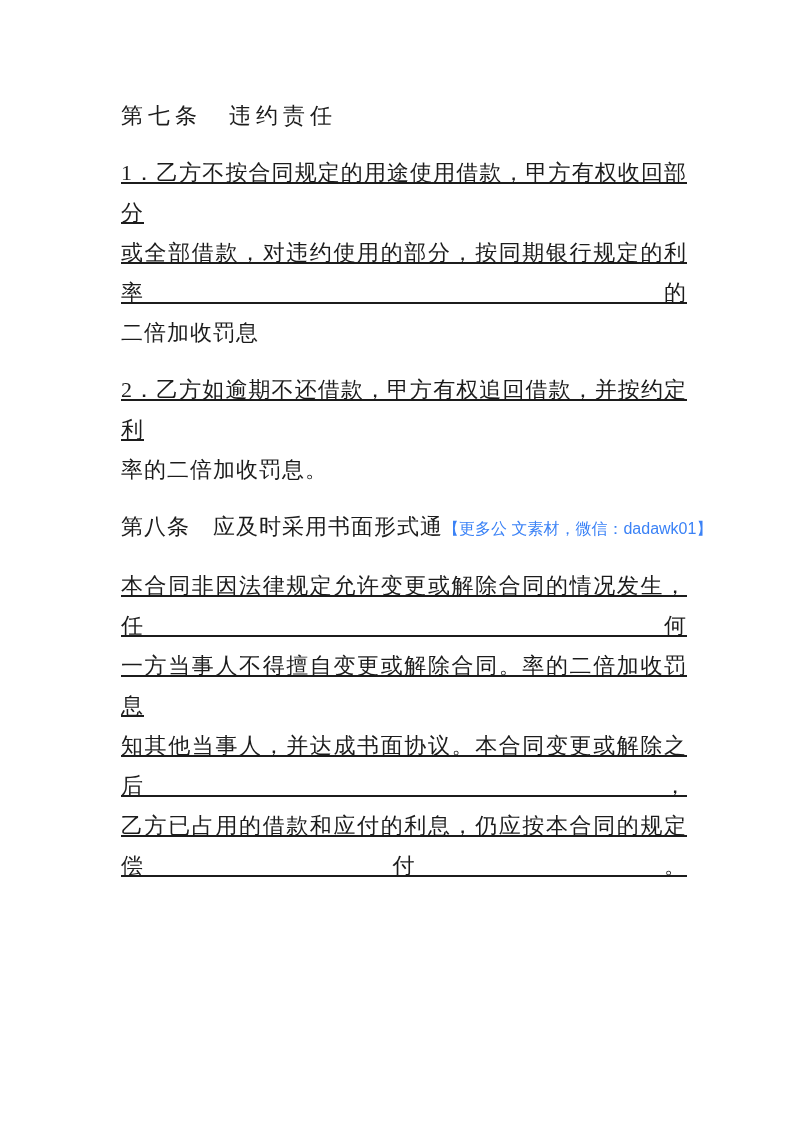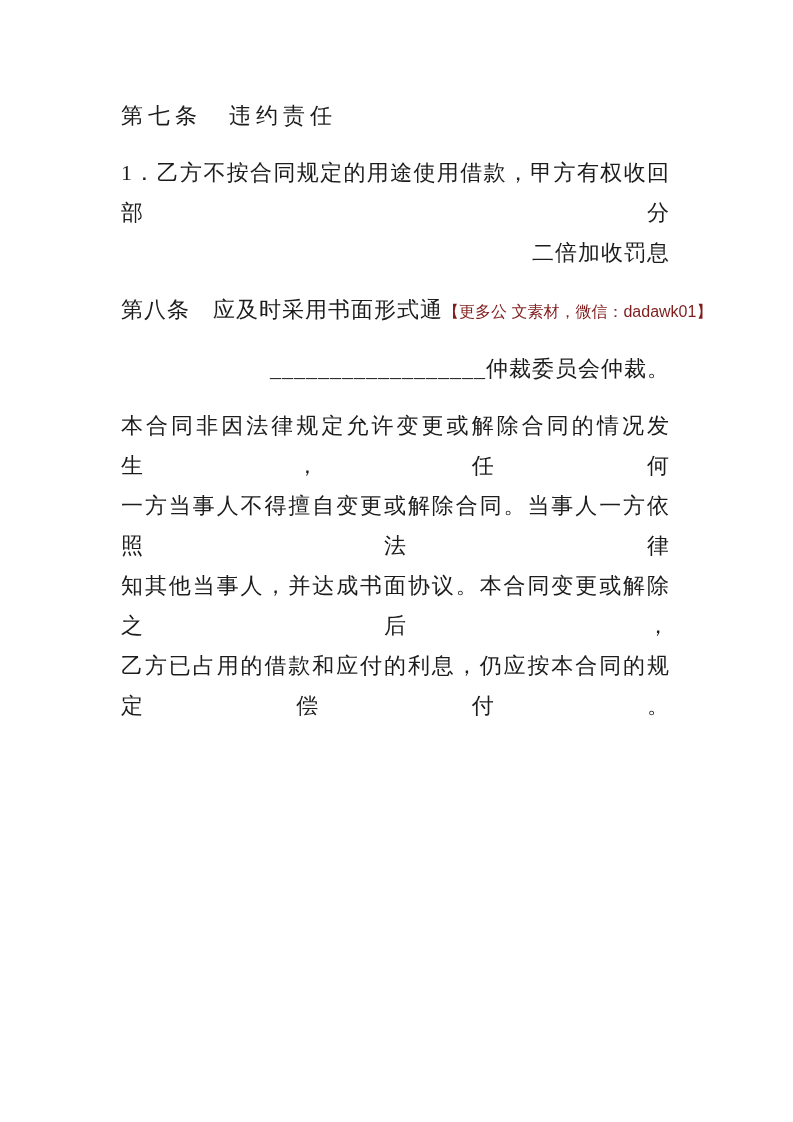--- a/index.html
+++ b/index.html
@@ -16,82 +16,86 @@
     font-family: "Liberation Serif", "DejaVu Serif", serif;
     color: #1c1c1c;
   }
   .doc {
     position: absolute;
     top: 96px;
     left: 121px;
     width: 566px;
   }
   .block {
-    margin: 0 17px 17px 0;
+    margin: 0 0 17px 0;
   }
   .line {
     font-size: 22px;
     line-height: 40px;
     letter-spacing: 1px;
     white-space: nowrap;
-    text-align: right;
   }
   .line.fill {
     white-space: normal;
     text-align: justify;
     text-align-last: justify;
+    text-decoration: underline;
   }
   .heading-line {
     font-size: 22px;
     line-height: 40px;
     white-space: nowrap;
   }
   .title {
     letter-spacing: 1px;
   }
   .title.wide {
     letter-spacing: 5px;
   }
   .note {
     font-family: "Liberation Sans", "DejaVu Sans", sans-serif;
     font-size: 16px;
     letter-spacing: 0;
-    color: #7f1d1d;
+    color: #3b82f6;
   }
 </style>
 </head>
 <body>
 
 <div class="page">
   <div class="doc">
 
     <div class="block">
       <div class="heading-line">
         <span class="title wide">第七条　违约责任</span>
       </div>
     </div>
 
     <div class="block">
       <div class="line fill">1．乙方不按合同规定的用途使用借款，甲方有权收回部分</div>
+      <div class="line fill">或全部借款，对违约使用的部分，按同期银行规定的利率的</div>
       <div class="line">二倍加收罚息</div>
     </div>
 
+    <div class="block">
+      <div class="line fill">2．乙方如逾期不还借款，甲方有权追回借款，并按约定利</div>
+      <div class="line">率的二倍加收罚息。</div>
+    </div>
 
     <div class="block">
       <div class="heading-line">
         <span class="title">第八条　应及时采用书面形式通</span><span class="note">【更多公 文素材，微信：dadawk01】</span>
       </div>
     </div>
 
     <div class="block">
-      <div class="line">__________________仲裁委员会仲裁。</div>
     </div>
 
 
     <div class="block">
       <div class="line fill">本合同非因法律规定允许变更或解除合同的情况发生，任何</div>
-      <div class="line fill">一方当事人不得擅自变更或解除合同。当事人一方依照法律</div>
+      <div class="line fill">一方当事人不得擅自变更或解除合同。率的二倍加收罚息</div>
       <div class="line fill">知其他当事人，并达成书面协议。本合同变更或解除之后，</div>
       <div class="line fill">乙方已占用的借款和应付的利息，仍应按本合同的规定偿付。</div>
     </div>
 
   </div>
 </div>
 
 </body></html>

